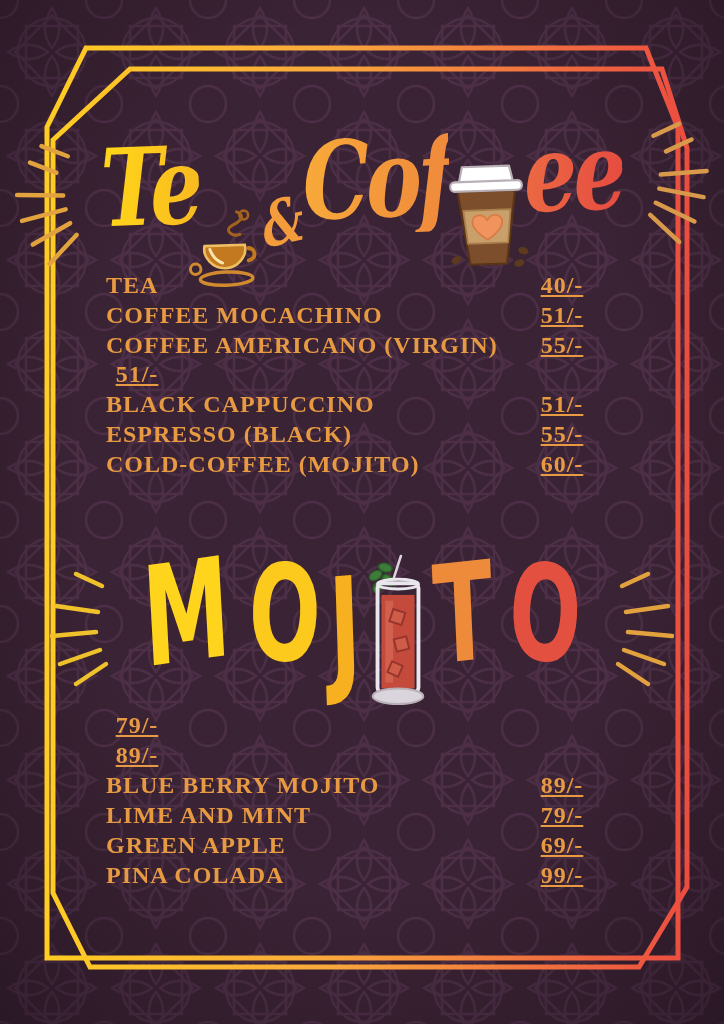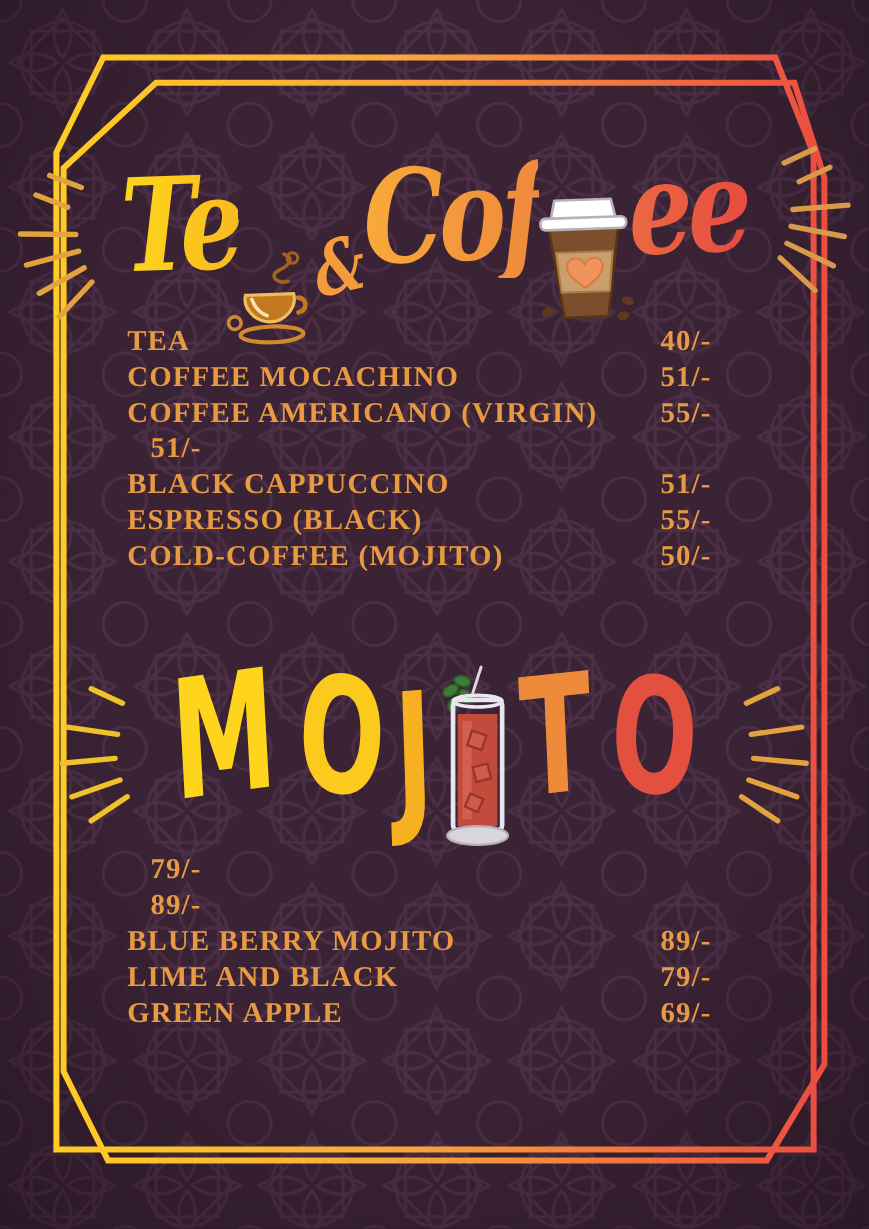--- a/index.html
+++ b/index.html
@@ -15,21 +15,21 @@
     background:radial-gradient(ellipse at 50% 45%, rgba(0,0,0,0) 55%, rgba(18,6,16,.38) 100%);}
   
   .menu-list{position:absolute;left:104px;width:487px;margin:2px;padding:0;list-style:none;}
   .menu-row{display:flex;justify-content:space-between;align-items:baseline;}
   .tea-list .menu-row{height:29.8px;}
   .mojito-list .menu-row{height:30px;}
   .item-name,.item-price{
     font-family:"Liberation Serif",serif;font-weight:700;
     font-size:24px;letter-spacing:1px;color:#E79A41;white-space:nowrap;
   }
-  .item-price{width:62px;text-align:right;}
+  .item-price{width:62px;text-align:center;text-decoration:underline;}
   .tea-list{top:270px;}
   .mojito-list{top:710px;}
   
   .title-block{position:absolute;left:0;width:724px;display:flex;justify-content:center;align-items:center;}
   .tea-title{top:96px;height:180px;transform:rotate(-2deg);}
   .script{
     font-family:"DejaVu Serif",serif;font-style:italic;font-weight:700;
     font-size:84px;letter-spacing:-4px;line-height:1;display:inline-block;
     transform:scaleY(1.28);transform-origin:60% 75%;
   }
@@ -183,21 +183,21 @@
         <li class="menu-row">
           <span class="item-name">BLACK CAPPUCCINO</span>
           <span class="item-price">51/-</span>
         </li>
         <li class="menu-row">
           <span class="item-name">ESPRESSO (BLACK)</span>
           <span class="item-price">55/-</span>
         </li>
         <li class="menu-row">
           <span class="item-name">COLD-COFFEE (MOJITO)</span>
-          <span class="item-price">50/-</span>
+          <span class="item-price">60/-</span>
         </li>
       </ul>
   </section>
 
   <section>
 
     <div class="title-block mojito-title">
 
       <svg class="m-rays-l" width="80" height="130" viewBox="0 0 80 130">
         <g stroke="#EFC22B" stroke-width="4.5" stroke-linecap="round">
@@ -258,23 +258,27 @@
           <span class="item-price">79/-</span>
         </li>
         <li class="menu-row">
           <span class="item-price">89/-</span>
         </li>
         <li class="menu-row">
           <span class="item-name">BLUE BERRY MOJITO</span>
           <span class="item-price">89/-</span>
         </li>
         <li class="menu-row">
-          <span class="item-name">LIME AND BLACK</span>
+          <span class="item-name">LIME AND MINT</span>
           <span class="item-price">79/-</span>
         </li>
         <li class="menu-row">
           <span class="item-name">GREEN APPLE</span>
           <span class="item-price">69/-</span>
         </li>
+        <li class="menu-row">
+          <span class="item-name">PINA COLADA</span>
+          <span class="item-price">99/-</span>
+        </li>
       </ul>
   </section>
 
 </div>
 
 </body></html>

